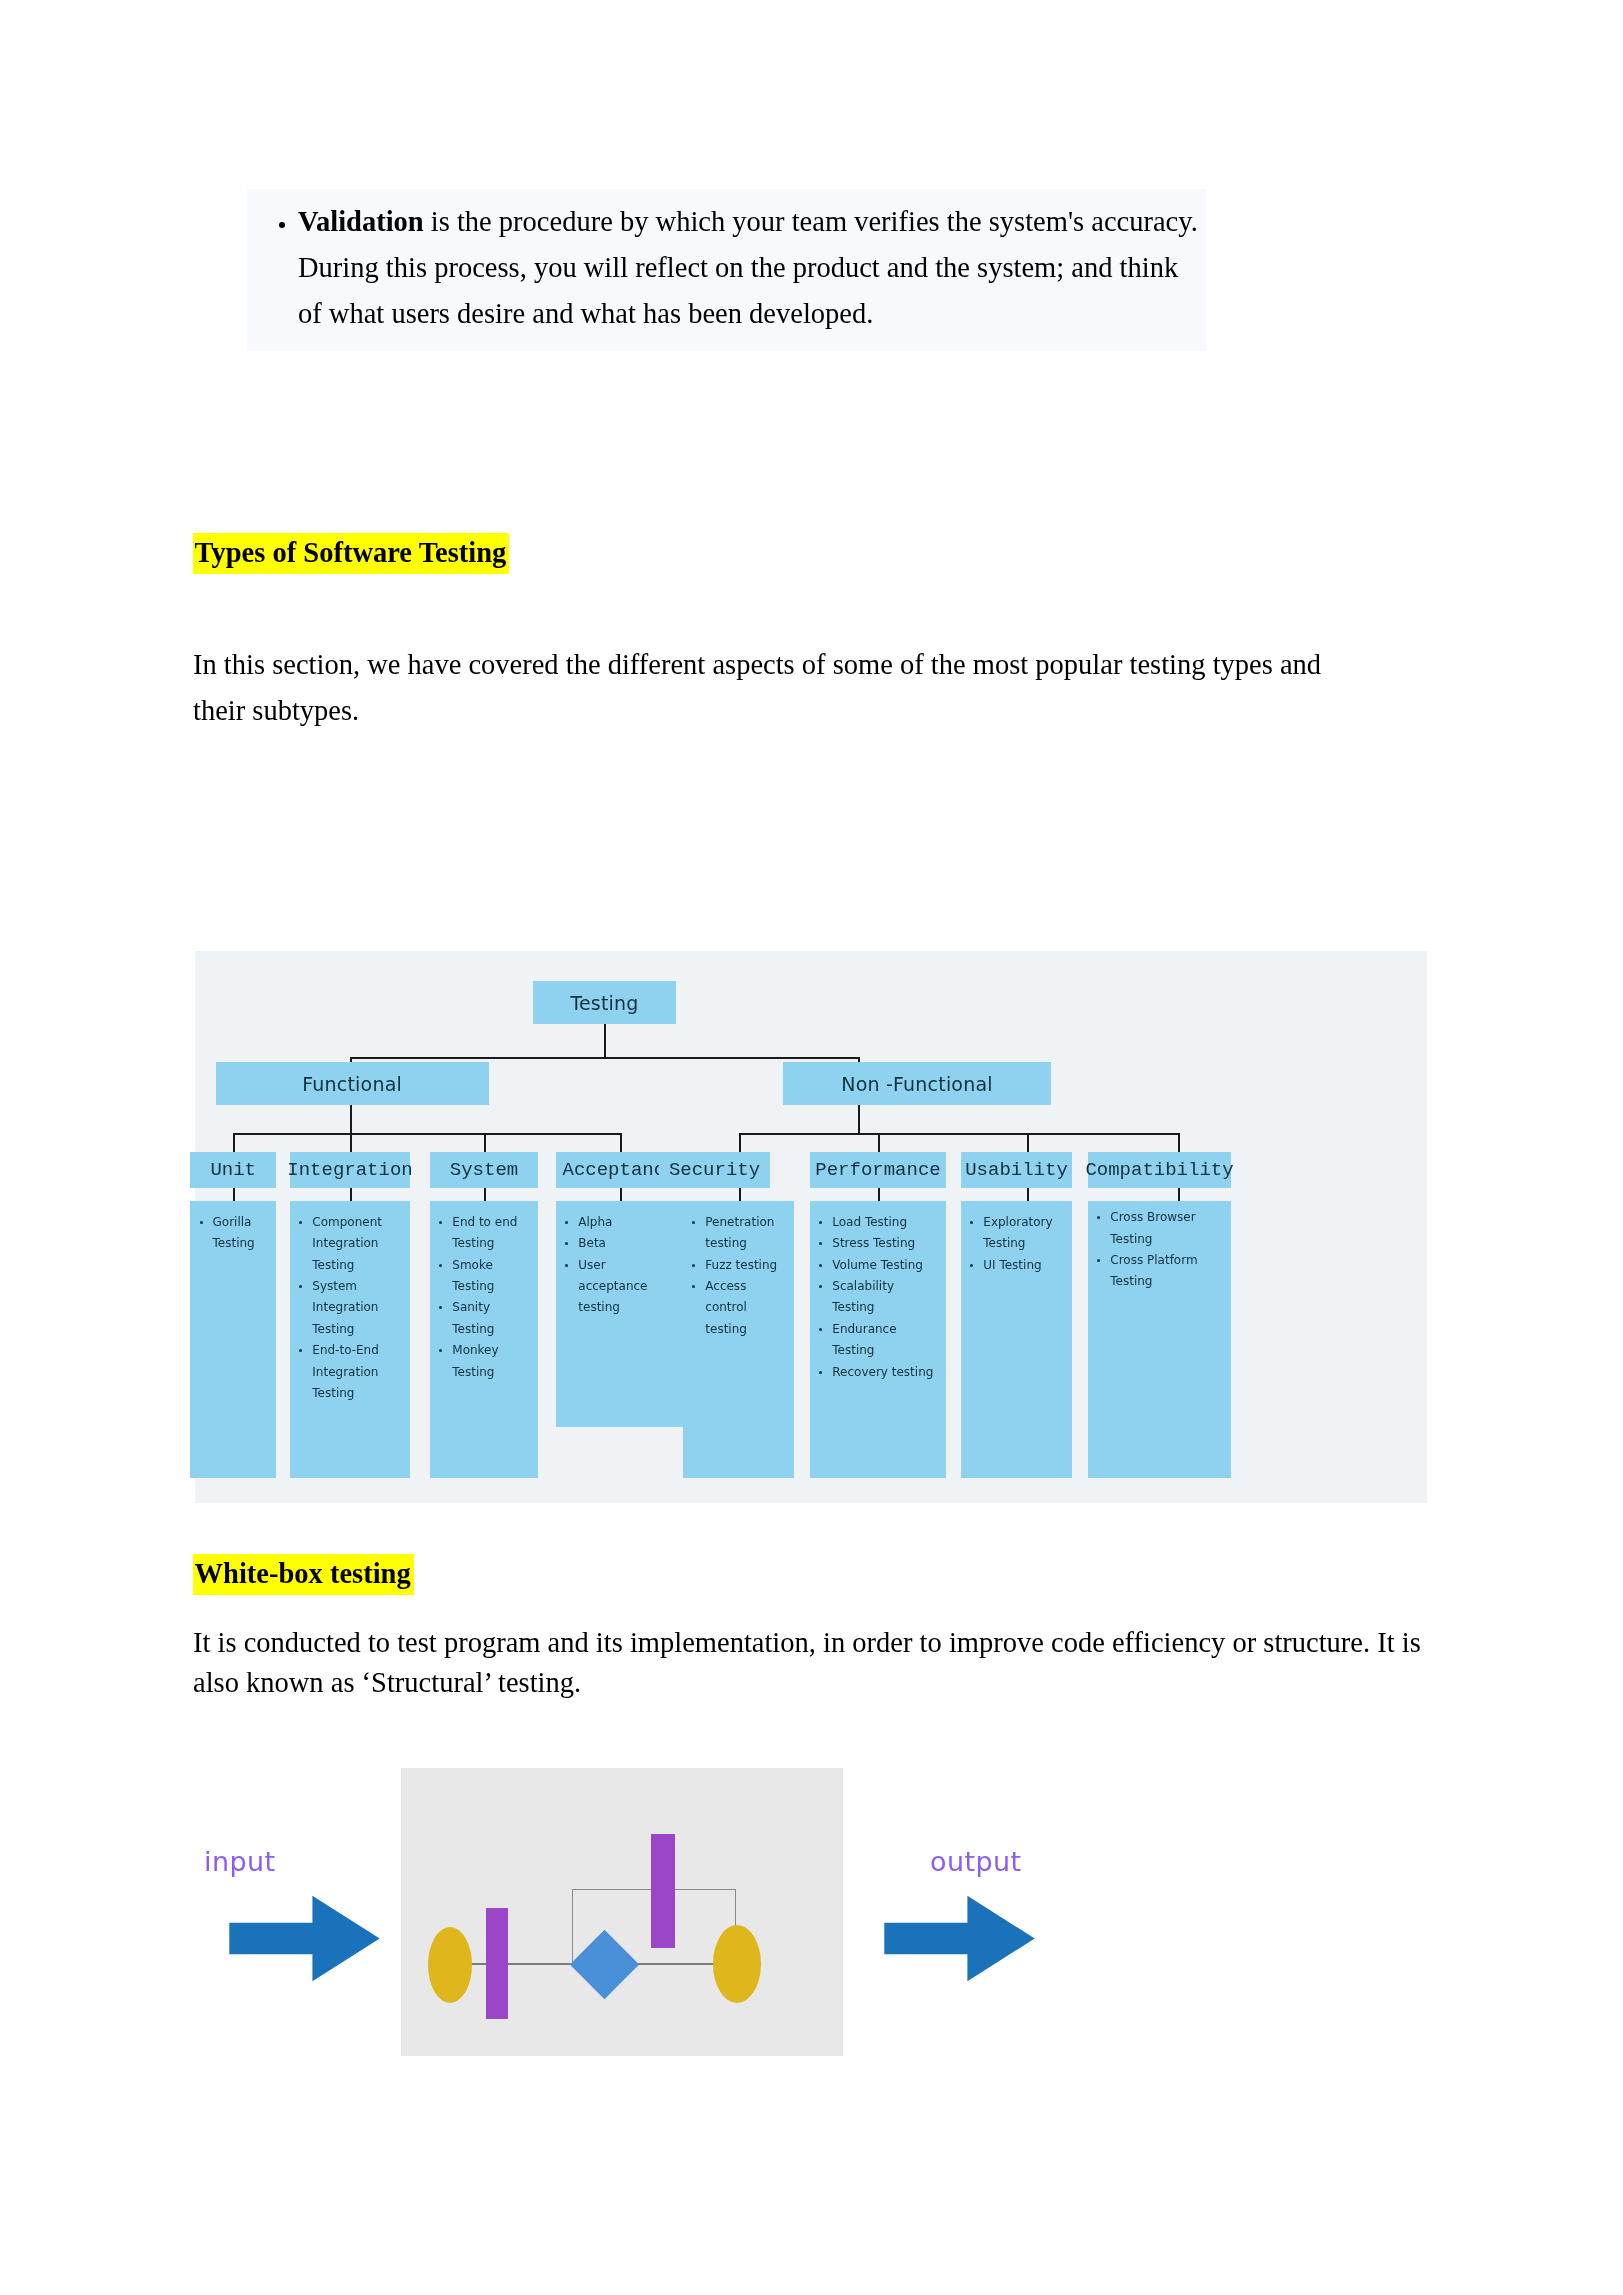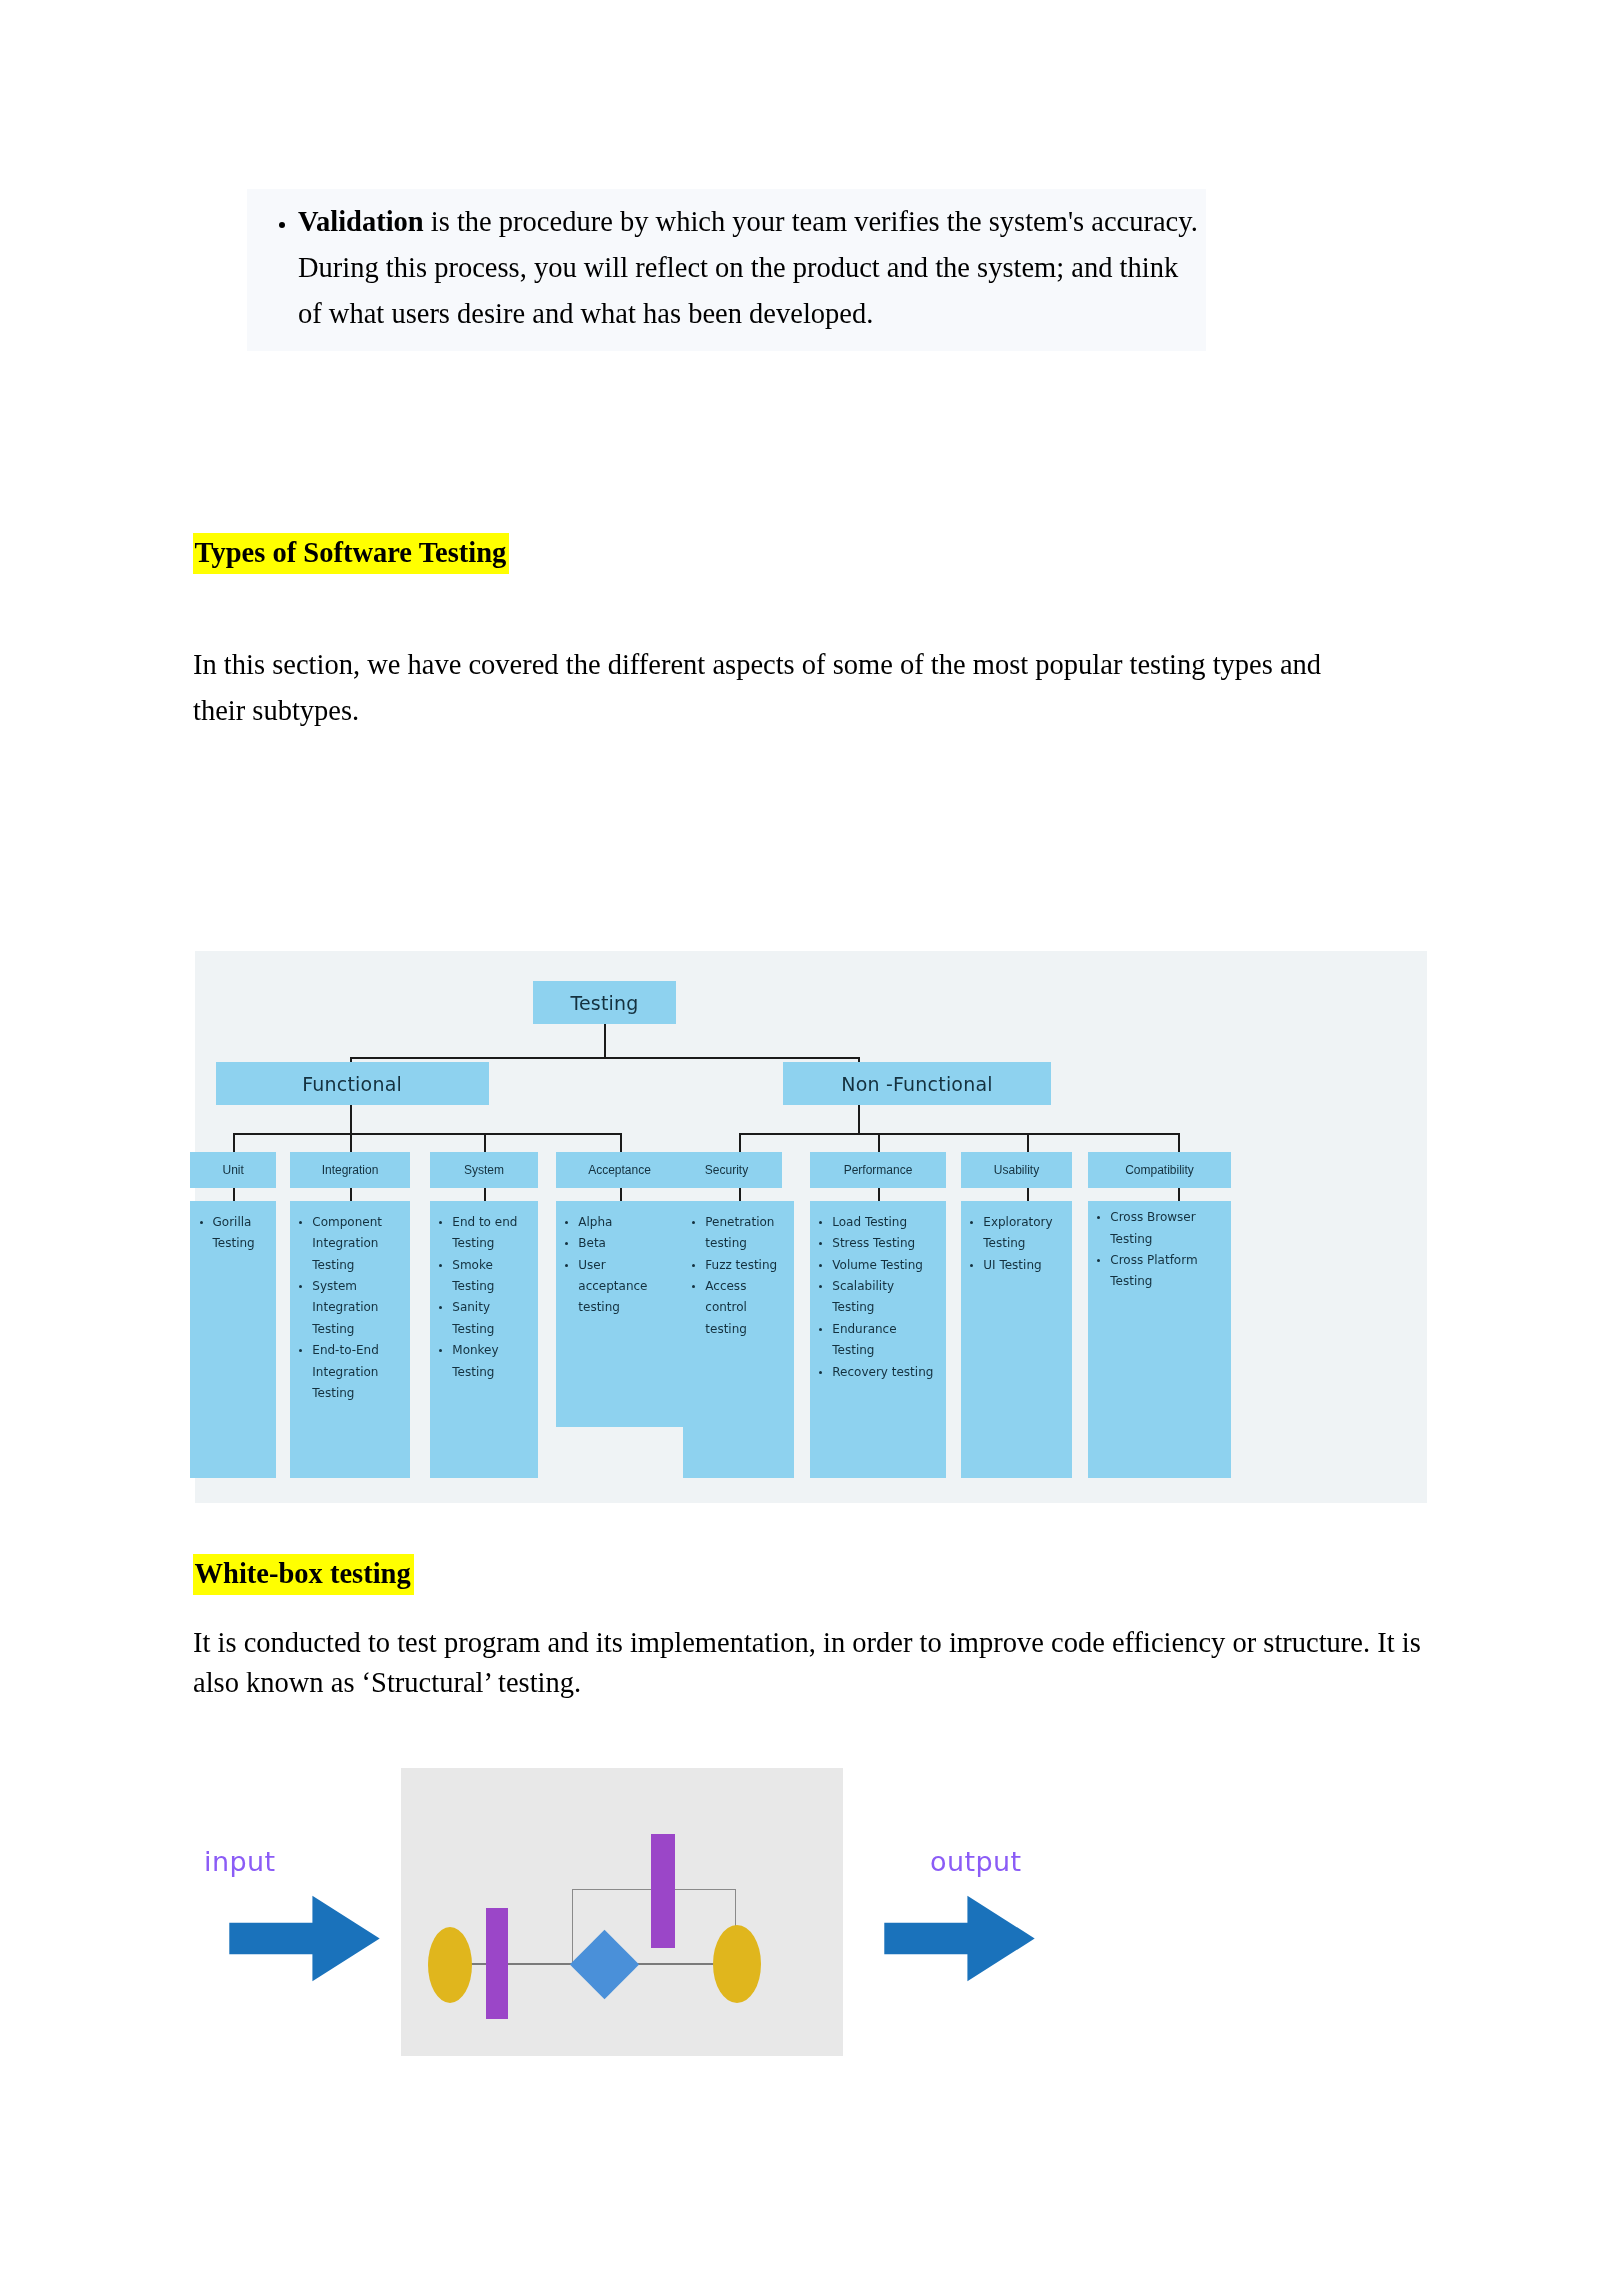--- a/index.html
+++ b/index.html
@@ -86,22 +86,22 @@
   #node-root      { left: 338px; top: 30px;  width: 143px; height: 43px; font-size: 19px; }
   #node-functional{ left: 20.6px;  top: 111px; width: 273px; height: 43px; font-size: 19px; }
   #node-nonfunc   { left: 588px; top: 111px; width: 268px; height: 43px; font-size: 19px; }
 
   .lnode {
     position: absolute;
     top: 201px;
     height: 36px;
     background: #8ed2ef;
     color: #14313f;
-    font-family: Liberation Sans, sans-serif;
-    font-size: 12px;
+    font-family: Liberation Mono, monospace;
+    font-size: 19px;
     display: flex;
     align-items: center;
     justify-content: center;
     text-align: center;
   }
   .leafbox {
     position: absolute;
     top: 250px;
     background: #8ed2ef;
     box-sizing: border-box;
@@ -197,21 +197,21 @@
   <div class="connector h2" style="left:544px; top:182px; width:441px;"></div>
   <div class="connector v2" style="left:544px;  top:182px; height:20.6px;"></div>
   <div class="connector v2" style="left:683px;  top:182px; height:20.6px;"></div>
   <div class="connector v2" style="left:832px; top:182px; height:20.6px;"></div>
   <div class="connector v2" style="left:983px; top:182px; height:20.6px;"></div>
 
   <div class="lnode" style="left:-4.8px;  width:86px;">Unit</div>
   <div class="lnode" style="left:95px; width:120px;">Integration</div>
   <div class="lnode" style="left:235px; width:108px;">System</div>
   <div class="lnode" style="left:361px; width:127px;">Acceptance</div>
-  <div class="lnode" style="left:476px; width:111px;text-align:right;">Security</div>
+  <div class="lnode" style="left:464px; width:111px;text-align:right;">Security</div>
   <div class="lnode" style="left:615px; width:136px;">Performance</div>
   <div class="lnode" style="left:766px; width:111px;">Usability</div>
   <div class="lnode" style="left:893px; width:143px;">Compatibility</div>
 
   <div class="connector v2" style="left:38px;   top:237px; height:32px;"></div>
   <div class="connector v2" style="left:155px;  top:237px; height:32px;"></div>
   <div class="connector v2" style="left:289px;  top:237px; height:32px;"></div>
   <div class="connector v2" style="left:425px;  top:237px; height:32px;"></div>
   <div class="connector v2" style="left:544px;  top:237px; height:32px;"></div>
   <div class="connector v2" style="left:683px;  top:237px; height:32px;"></div>

